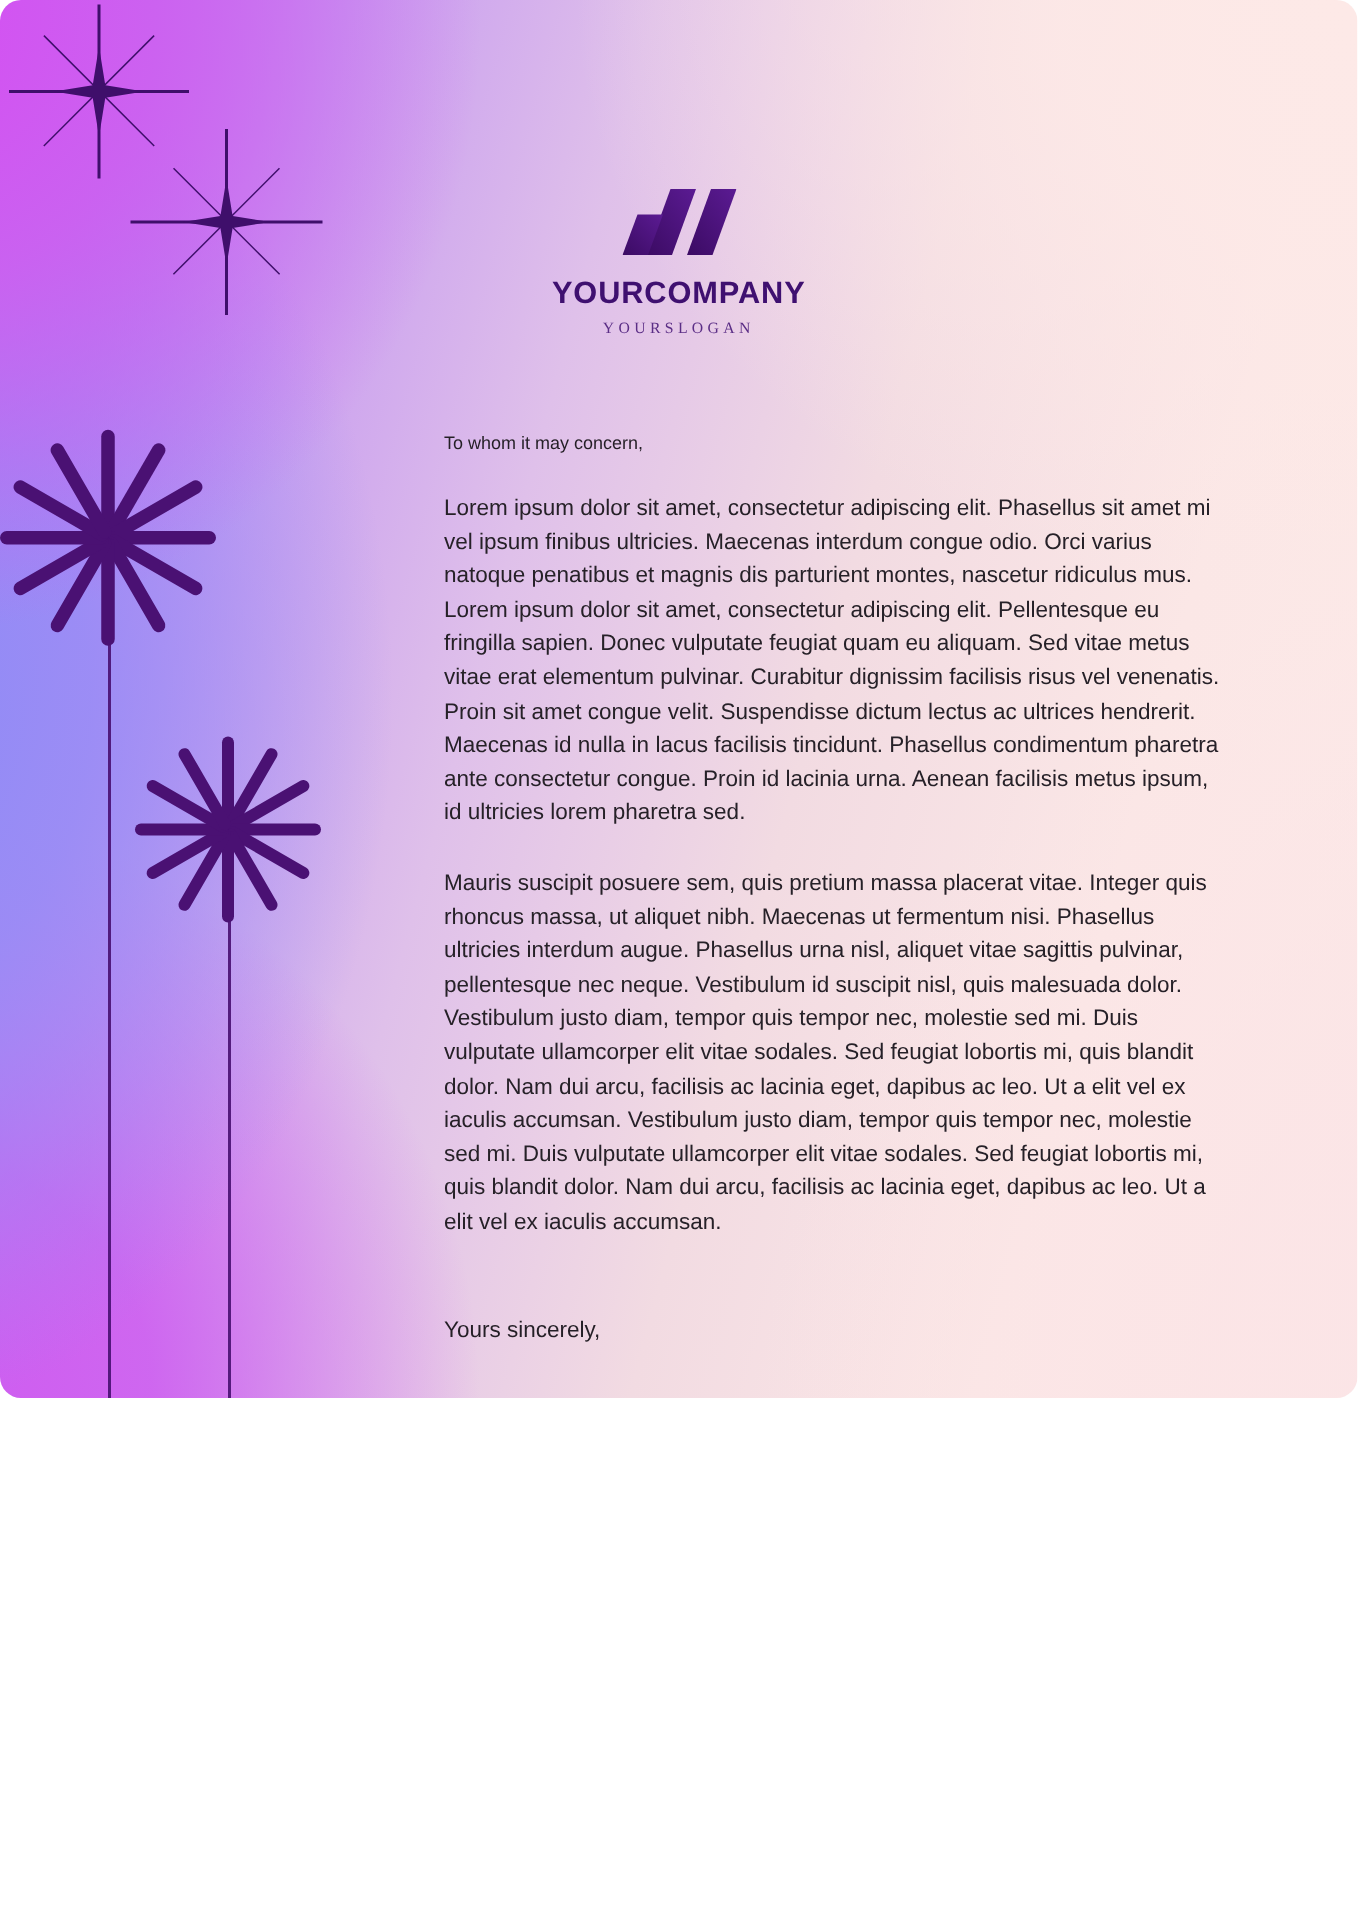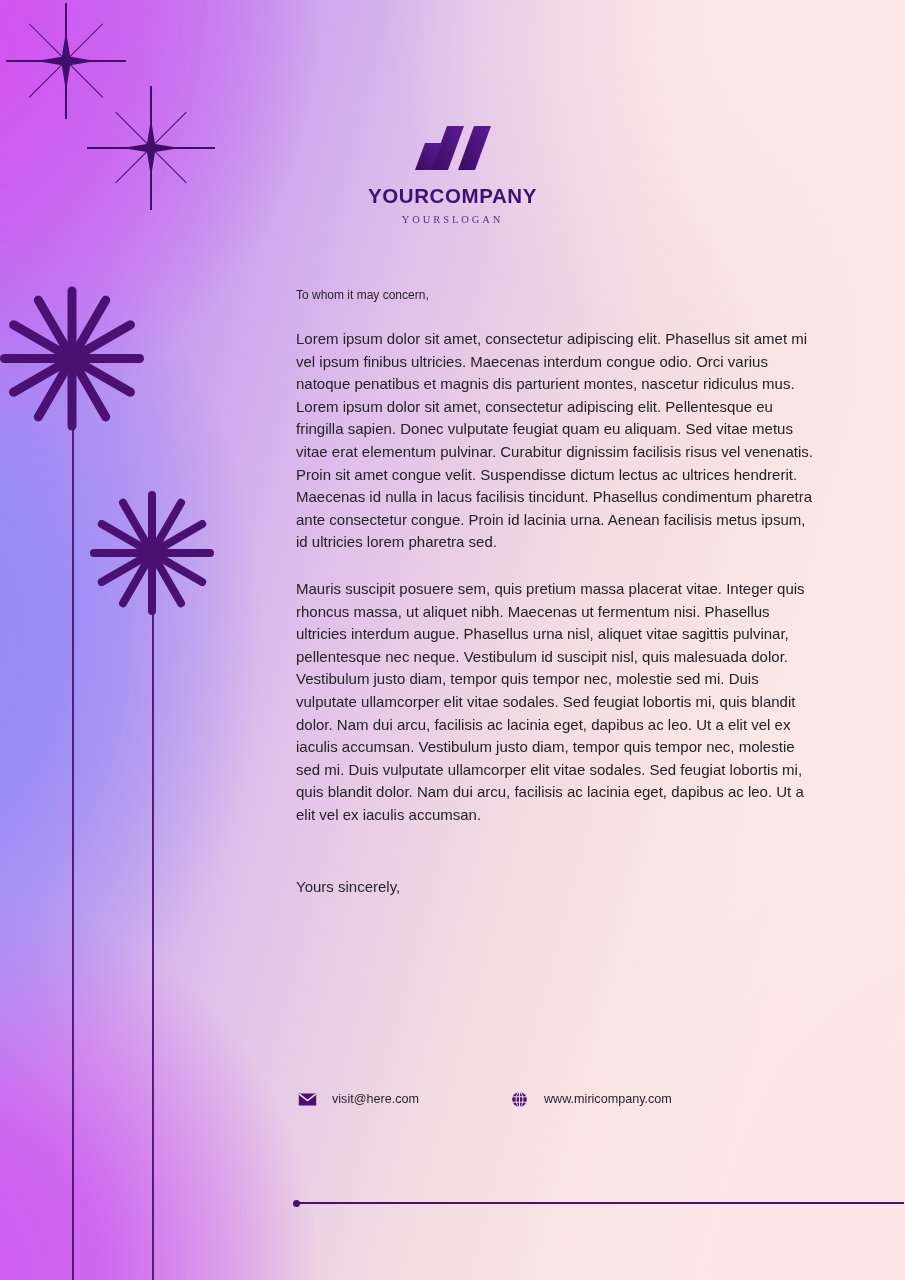--- a/index.html
+++ b/index.html
@@ -3,29 +3,30 @@
 <meta charset="utf-8">
 <style>
   * { margin:0; padding:0; box-sizing:border-box; }
   html, body {
     width:905px; height:1280px;
     font-family:"Liberation Sans", sans-serif;
     overflow:hidden;
   }
   #page {
     position:relative;
-    width:905px; height:1280px;
+    width:905px; height:932px;
     background:
       radial-gradient(ellipse 900px 700px at 100% 0%, #fde9e7 0%, rgba(253,233,231,0.85) 22%, rgba(253,233,231,0.0) 58%),
       radial-gradient(ellipse 820px 900px at 112% 100%, #fbe4e6 0%, rgba(251,228,230,0.8) 26%, rgba(251,228,230,0) 62%),
       radial-gradient(ellipse 520px 560px at -6% 2%, #d54ff2 0%, rgba(205,94,240,0.9) 30%, rgba(200,120,235,0) 72%),
       radial-gradient(ellipse 470px 640px at -10% 50%, #8b8cf6 0%, rgba(150,140,246,0.88) 32%, rgba(170,150,246,0) 75%),
       radial-gradient(ellipse 520px 540px at -6% 100%, #cf5bf0 0%, rgba(206,95,240,0.9) 30%, rgba(206,120,240,0) 72%),
       linear-gradient(105deg, #c06bf0 0%, #c79bf0 20%, #dfc0ea 38%, #f2dbe2 58%, #fbe7e6 78%, #fdeae8 100%);
     overflow:hidden;
+    border-radius:14px;
   }
 
   
   .deco { position:absolute; pointer-events:none; }
   .stem {
     position:absolute;
     width:1.6px;
     background:#4a1173;
     opacity:.92;
   }

